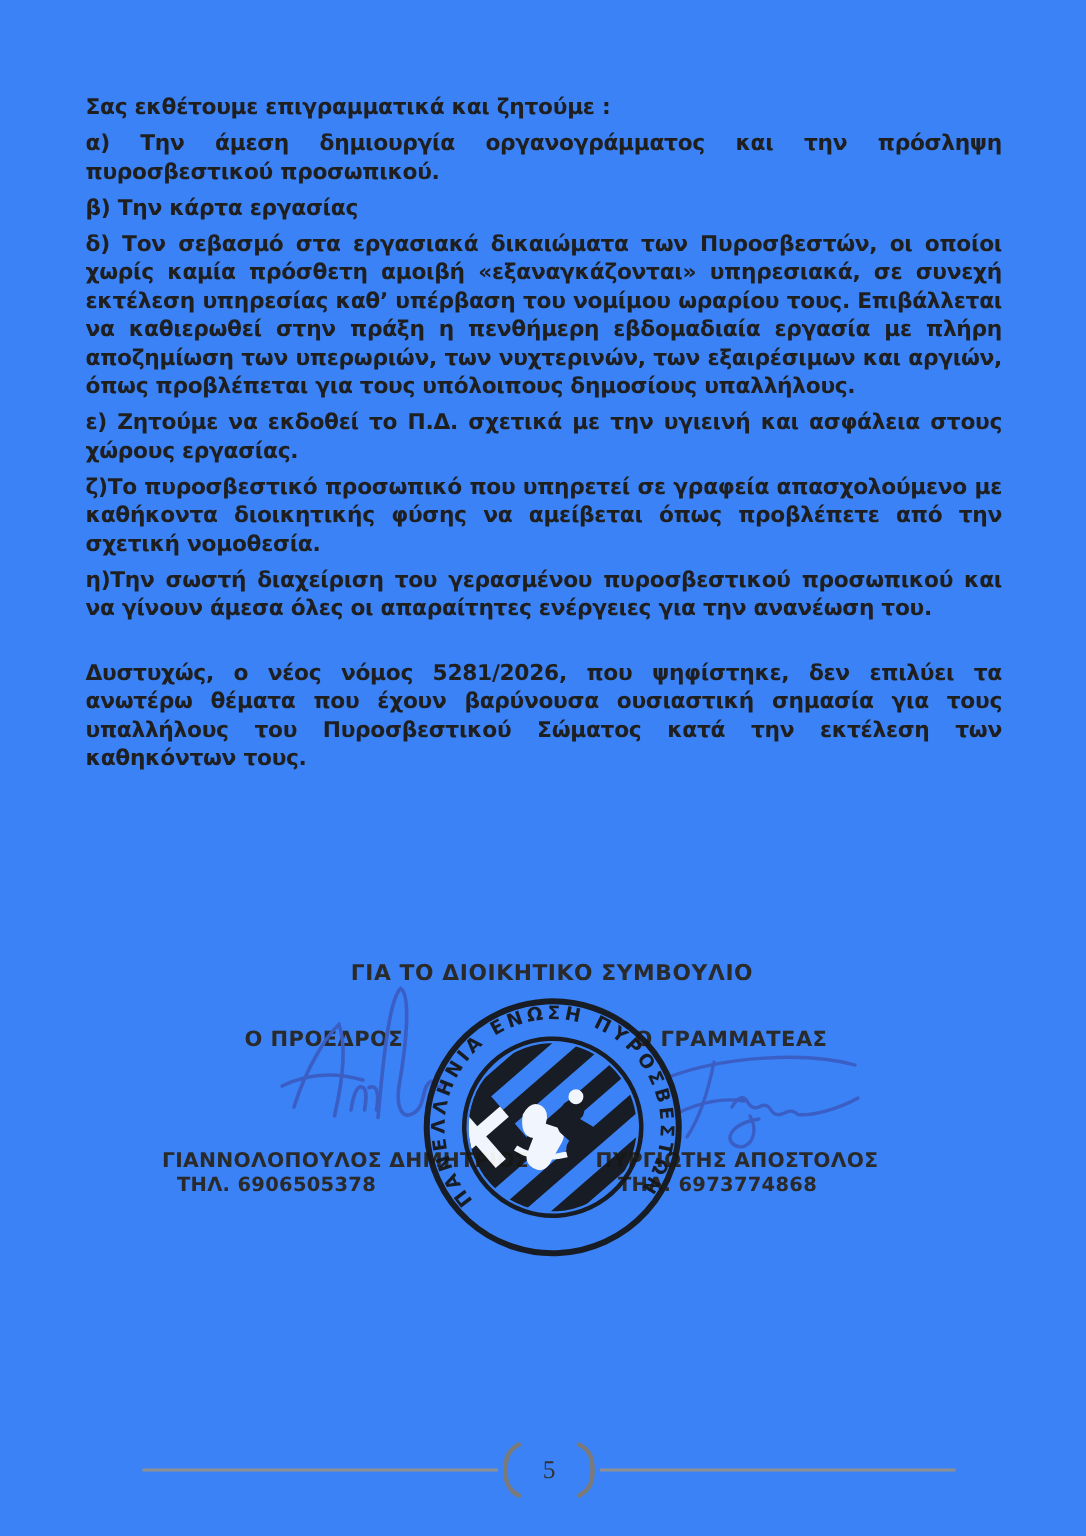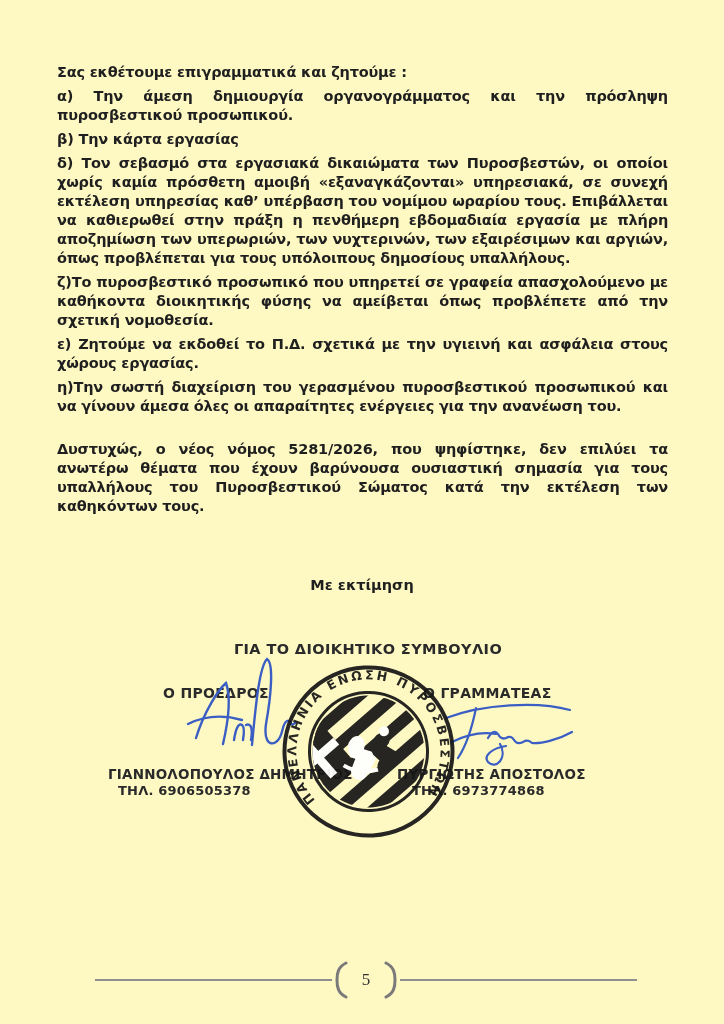--- a/index.html
+++ b/index.html
@@ -1,20 +1,20 @@
 <!DOCTYPE html>
 <html><head>
 <meta charset="utf-8">
 <style>
   html,body{margin:0;padding:0;}
   body{
     width:724px;height:1024px;background:#ffffff;position:relative;
     font-family:"DejaVu Sans",sans-serif;overflow:hidden;
   }
-  .page{position:absolute;inset:0;background:#fef9c3;}
+  .page{position:absolute;inset:0;background:#3b82f6;}
   .body-text{
     position:absolute;left:57px;top:63px;width:611px;
     color:#1f1f1f;font-size:14.5px;font-weight:700;line-height:19px;
     letter-spacing:-0.2px;
   }
   .body-text p{
     margin:0 0 5px 0;text-align:justify;text-align-last:left;
   }
   .body-text p.closing-gap{margin-top:24px;}
   .salutation{
@@ -61,27 +61,26 @@
 </head>
 <body>
 
 <div class="page">
 
   <div class="body-text">
     <p>Σας εκθέτουμε επιγραμματικά και  ζητούμε :</p>
     <p>α) Την άμεση δημιουργία οργανογράμματος και την πρόσληψη πυροσβεστικού προσωπικού.</p>
     <p>β) Την κάρτα εργασίας</p>
     <p>δ) Τον σεβασμό στα εργασιακά δικαιώματα των Πυροσβεστών, οι οποίοι χωρίς καμία πρόσθετη αμοιβή «εξαναγκάζονται» υπηρεσιακά, σε συνεχή εκτέλεση υπηρεσίας καθ’ υπέρβαση του νομίμου ωραρίου τους. Επιβάλλεται να καθιερωθεί στην πράξη η πενθήμερη εβδομαδιαία εργασία με πλήρη αποζημίωση των υπερωριών, των νυχτερινών, των εξαιρέσιμων και αργιών, όπως προβλέπεται για τους υπόλοιπους δημοσίους υπαλλήλους.</p>
+    <p>ε) Ζητούμε να εκδοθεί το Π.Δ. σχετικά με την υγιεινή και ασφάλεια στους χώρους εργασίας.</p>
     <p>ζ)Το πυροσβεστικό προσωπικό που υπηρετεί σε γραφεία απασχολούμενο με καθήκοντα διοικητικής φύσης  να αμείβεται όπως προβλέπετε από την σχετική νομοθεσία.</p>
-    <p>ε) Ζητούμε να εκδοθεί το Π.Δ. σχετικά με την υγιεινή και ασφάλεια στους χώρους εργασίας.</p>
     <p>η)Την σωστή διαχείριση του γερασμένου πυροσβεστικού προσωπικού και να γίνουν άμεσα  όλες οι απαραίτητες ενέργειες για την ανανέωση του.</p>
     <p class="closing-gap">Δυστυχώς, ο νέος νόμος 5281/2026, που ψηφίστηκε, δεν επιλύει τα ανωτέρω θέματα που έχουν βαρύνουσα ουσιαστική σημασία για τους υπαλλήλους του Πυροσβεστικού Σώματος κατά την εκτέλεση των καθηκόντων τους.</p>
   </div>
 
-  <div class="salutation">Με εκτίμηση</div>
   <div class="board-heading">ΓΙΑ ΤΟ ΔΙΟΙΚΗΤΙΚΟ ΣΥΜΒΟΥΛΙΟ</div>
 
   <div id="president-title" class="sig-title">Ο ΠΡΟΕΔΡΟΣ</div>
   <div id="secretary-title" class="sig-title">Ο ΓΡΑΜΜΑΤΕΑΣ</div>
   <div id="president-name" class="sig-name">ΓΙΑΝΝΟΛΟΠΟΥΛΟΣ ΔΗΜΗΤΡΙΟΣ</div>
   <div id="secretary-name" class="sig-name">ΠΥΡΓΙΩΤΗΣ ΑΠΟΣΤΟΛΟΣ</div>
   <div id="president-phone" class="sig-phone">ΤΗΛ. 6906505378</div>
   <div id="secretary-phone" class="sig-phone">ΤΗΛ. 6973774868</div>
 
   <svg id="president-signature" class="sig-svg" width="120" height="125" viewBox="0 0 120 125" fill="none">

